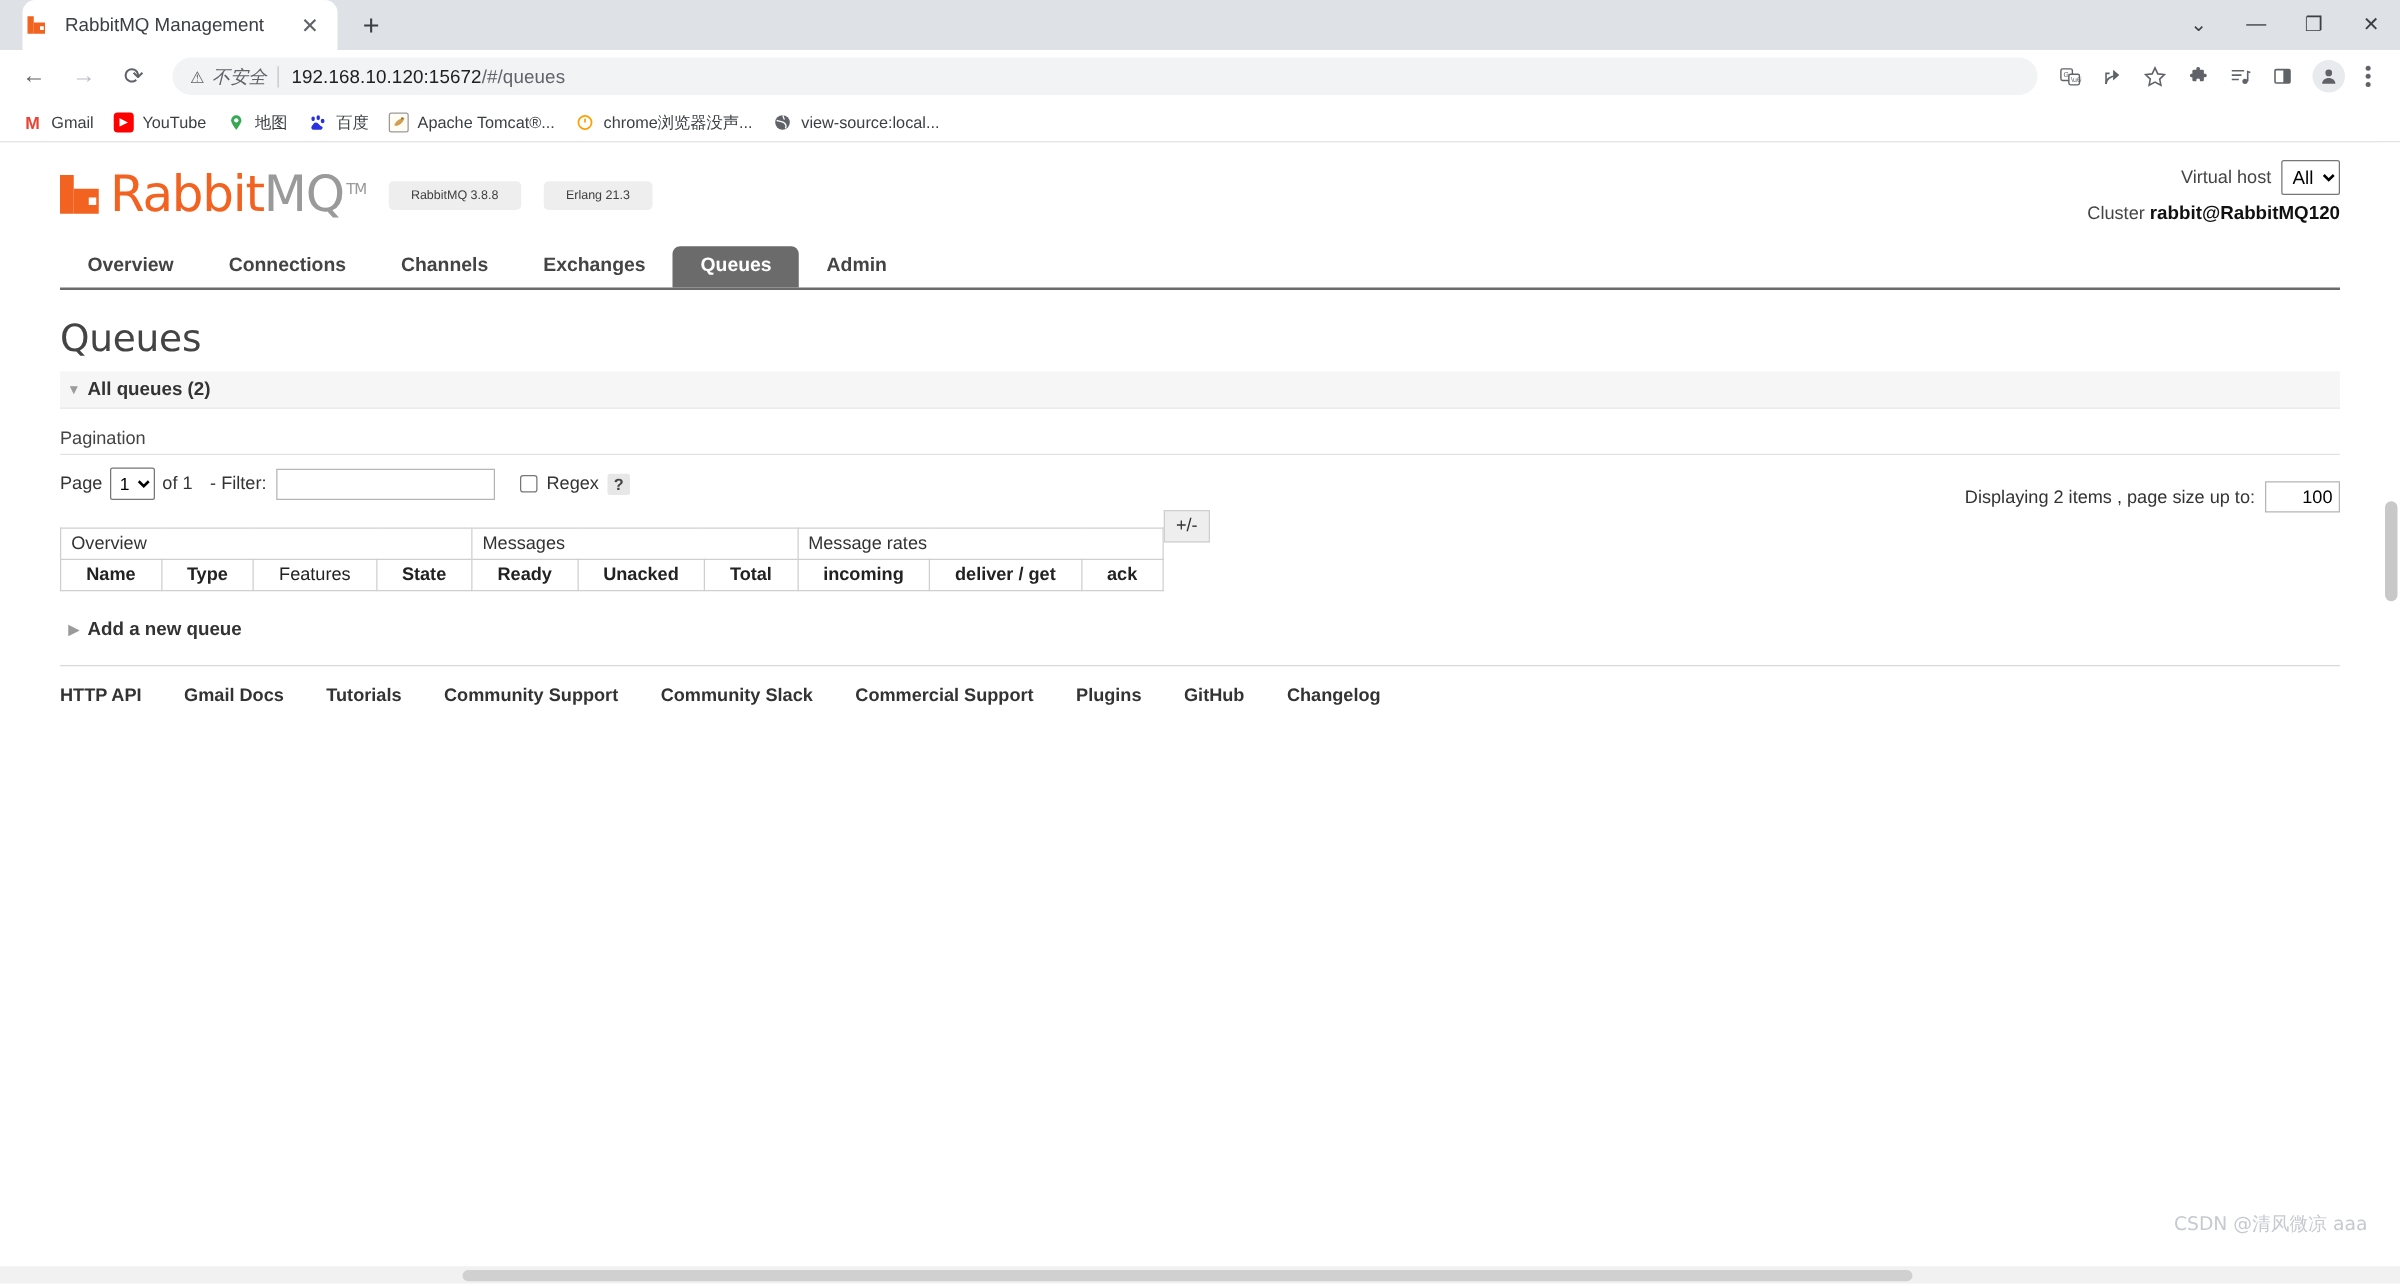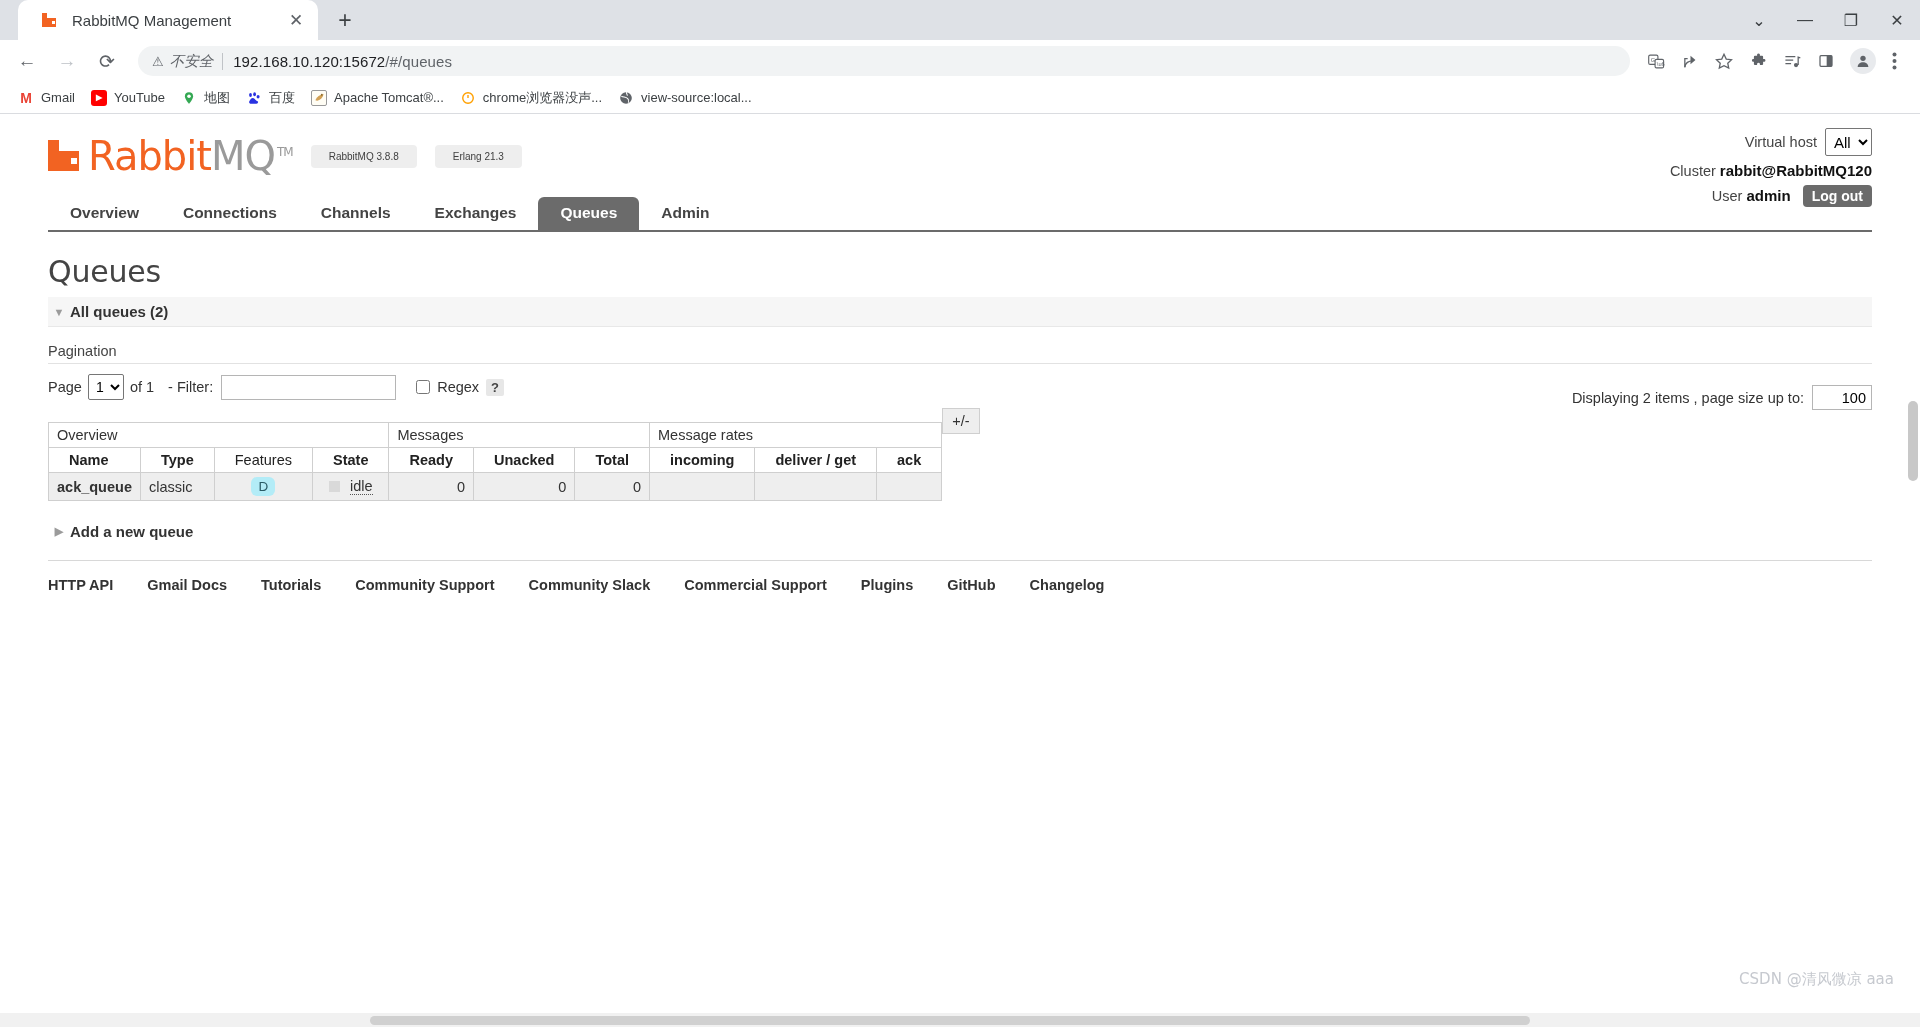--- a/index.html
+++ b/index.html
@@ -13,23 +13,23 @@
 
   
   .browser { width: 1920px; height: 1029px; position: relative; background:#fff; }
 
   .titlebar {
     height: 40px; background:#dee1e6; display:flex; align-items:flex-end;
     position:relative;
   }
   .tab {
     margin-left: 18px;
-    width: 300px; height: 40px;
+    width: 252px; height: 40px;
     background:#fff; border-radius: 10px 10px 0 0;
-    display:flex; align-items:center; padding: 0 10px 0 24px;
+    display:flex; align-items:center; padding: 0 10px 0 4px;
     position:relative;
   }
   .tab-favicon { width:18px; height:18px; flex:0 0 18px; position:relative; }
   .tab-favicon .fb { position:absolute; background:#f26322; }
   .tab-title {
     flex:1; font-size: 15px; color:#3c4043; margin-left:12px;
     white-space:nowrap; overflow:hidden; text-overflow:ellipsis;
   }
   .tab-close { width:24px; height:24px; display:flex; align-items:center; justify-content:center;
                color:#5f6368; font-size:17px; line-height:1; }
@@ -375,25 +375,20 @@
       <div class="hdr-right">
         <div class="hdr-line">
           <span class="hdr-label">Virtual host</span>
           <select class="mq">
             <option>All</option>
           </select>
         </div>
         <div class="cluster-line">
           <span>Cluster</span>
           <b>rabbit@RabbitMQ120</b>
-        </div>
-        <div class="cluster-line">
-          <span>User</span>
-          <b>admin</b>
-          <span class="logout">Log out</span>
         </div>
       </div>
     </div>
 
     <div class="tabs-row">
       <div class="mtab">Overview</div>
       <div class="mtab">Connections</div>
       <div class="mtab">Channels</div>
       <div class="mtab">Exchanges</div>
       <div class="mtab active">Queues</div>
@@ -444,39 +439,20 @@
               <th>Type</th>
               <th class="lightwt ctr">Features</th>
               <th>State</th>
               <th>Ready</th>
               <th>Unacked</th>
               <th>Total</th>
               <th>incoming</th>
               <th>deliver / get</th>
               <th>ack</th>
             </tr>
-            <tr class="alt">
-              <td class="name">ack_queue</td>
-              <td>classic</td>
-              <td class="ctr">
-                <span class="feat-badge">D</span>
-              </td>
-              <td>
-                <span class="state-cell">
-                  <span class="state-sq"></span>
-                  <span class="state-txt">idle</span>
-                </span>
-              </td>
-              <td class="num">0</td>
-              <td class="num">0</td>
-              <td class="num">0</td>
-              <td class="num"></td>
-              <td class="num"></td>
-              <td class="num"></td>
-            </tr>
           </tbody>
         </table>
         <span class="plusminus">+/-</span>
       </div>
 
       <div class="addqueue">
         <span class="caret-right">▶</span>
         <span>Add a new queue</span>
       </div>
 

